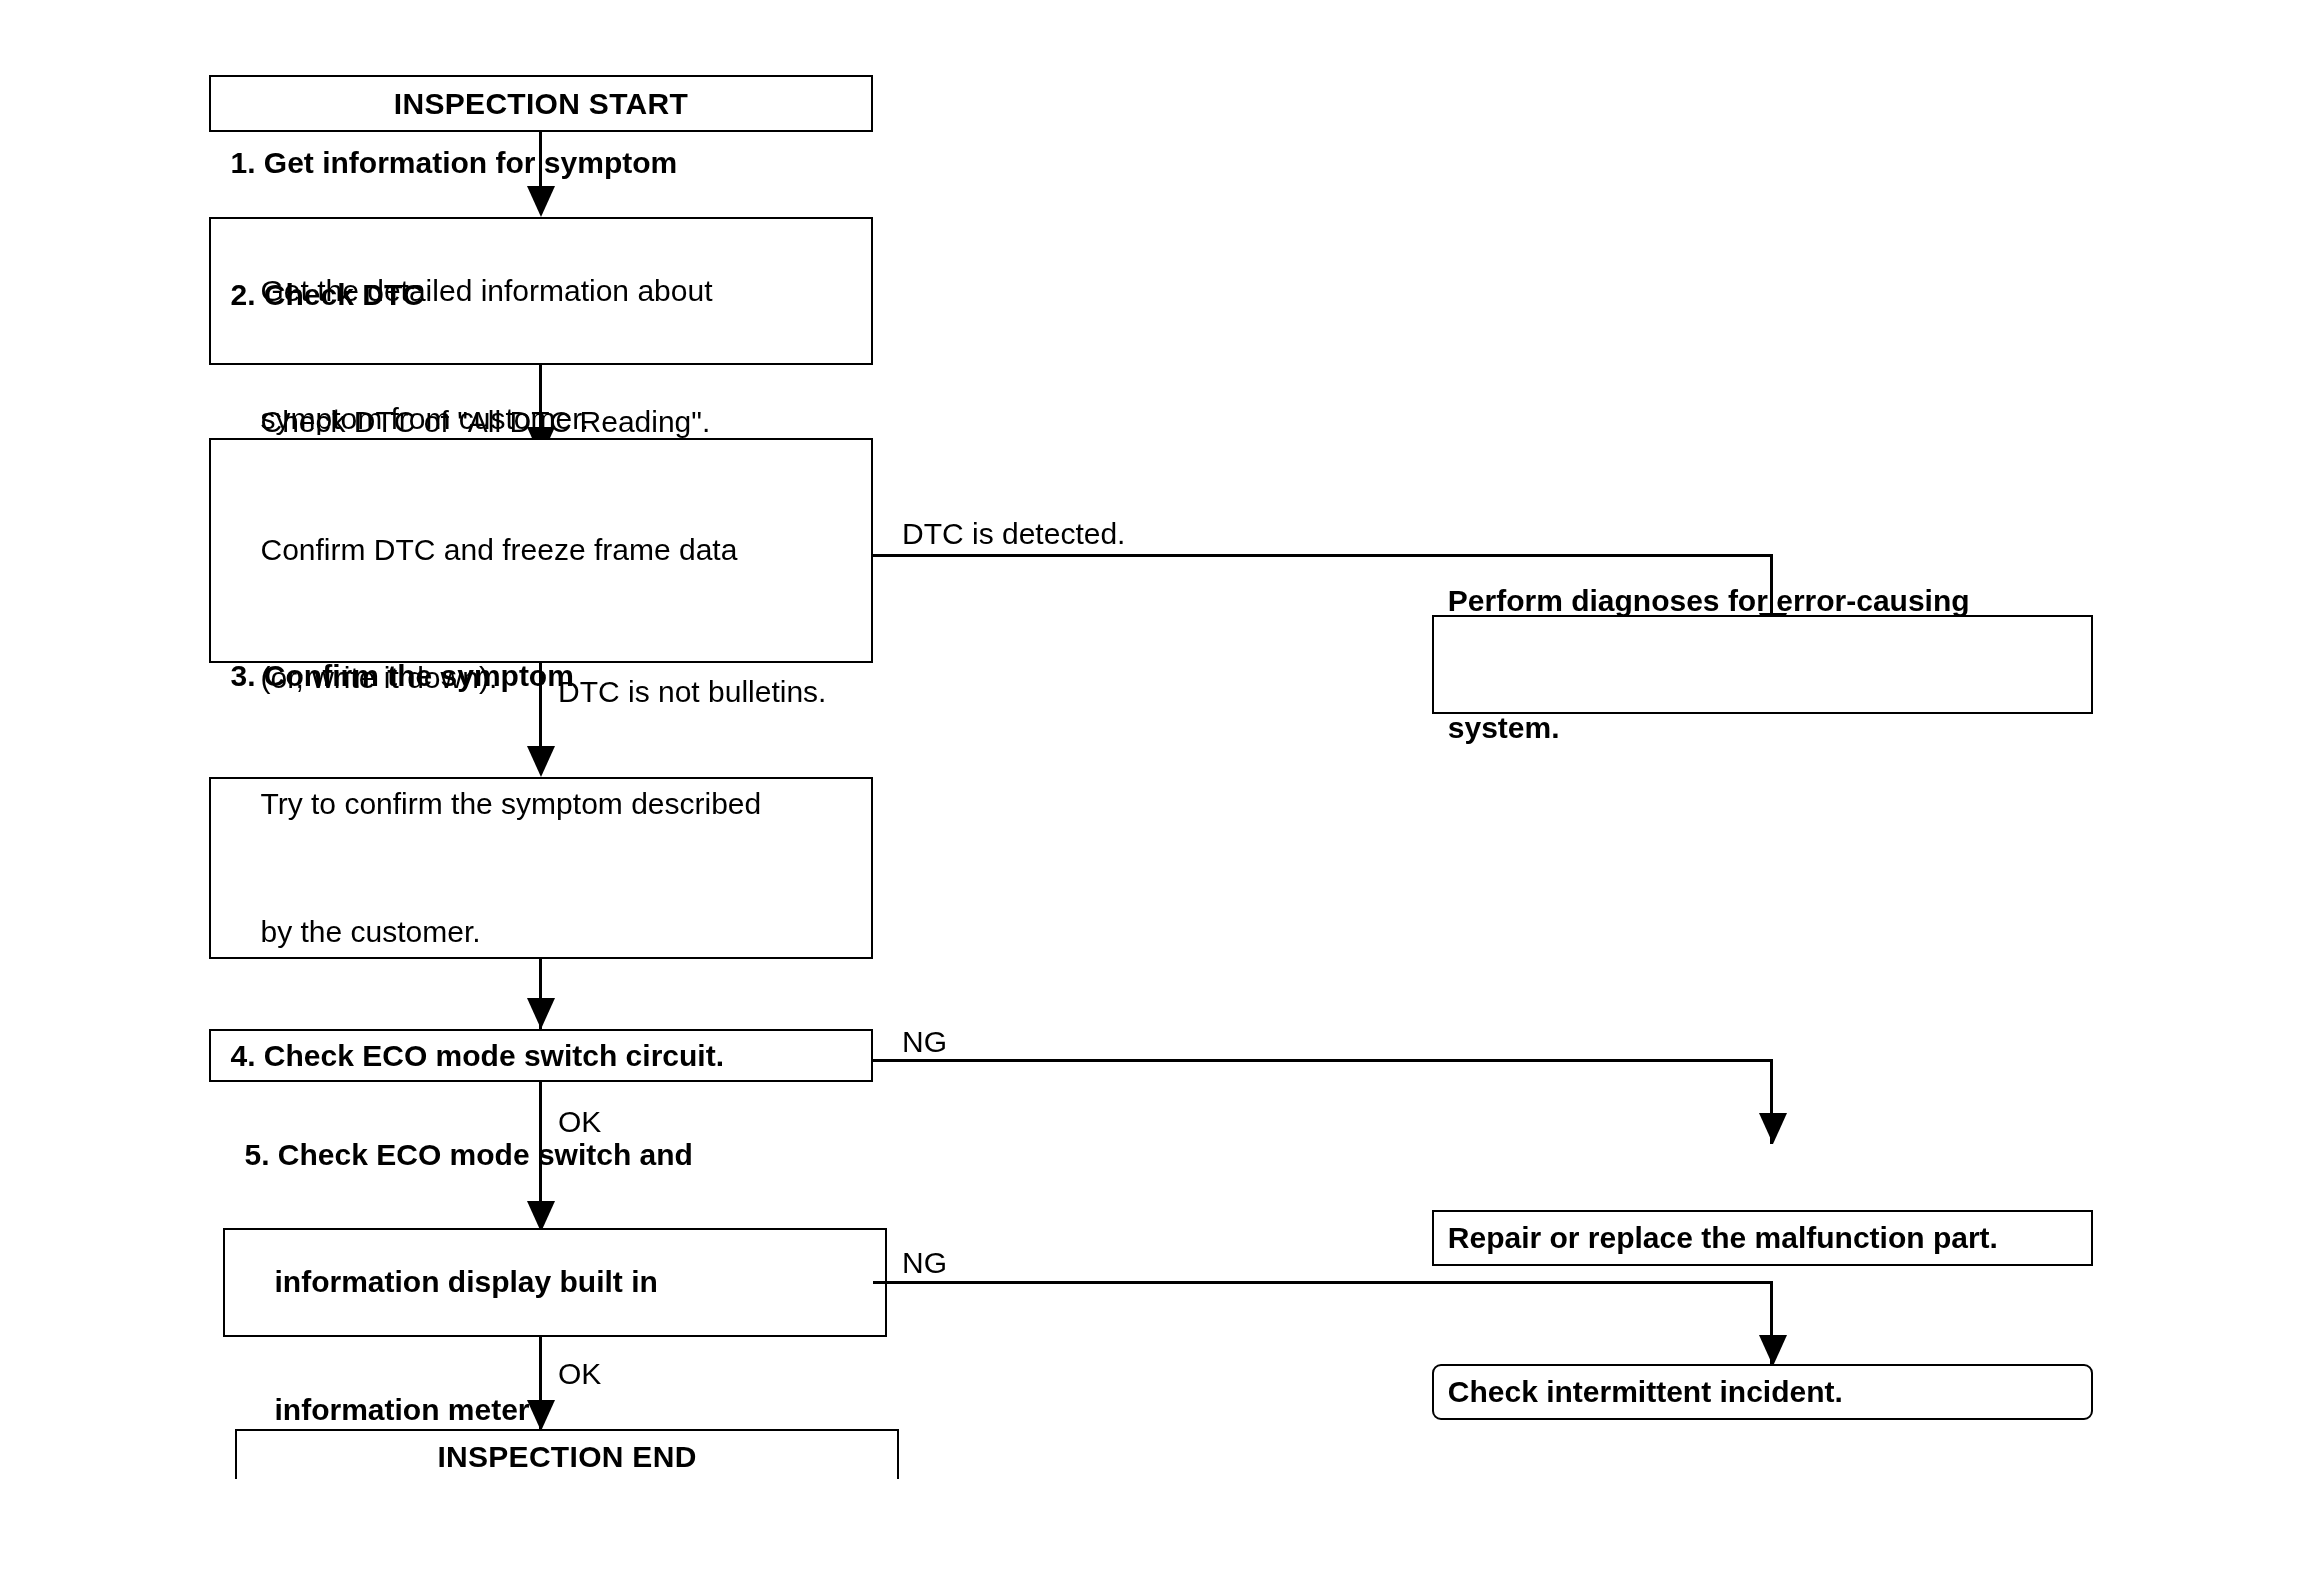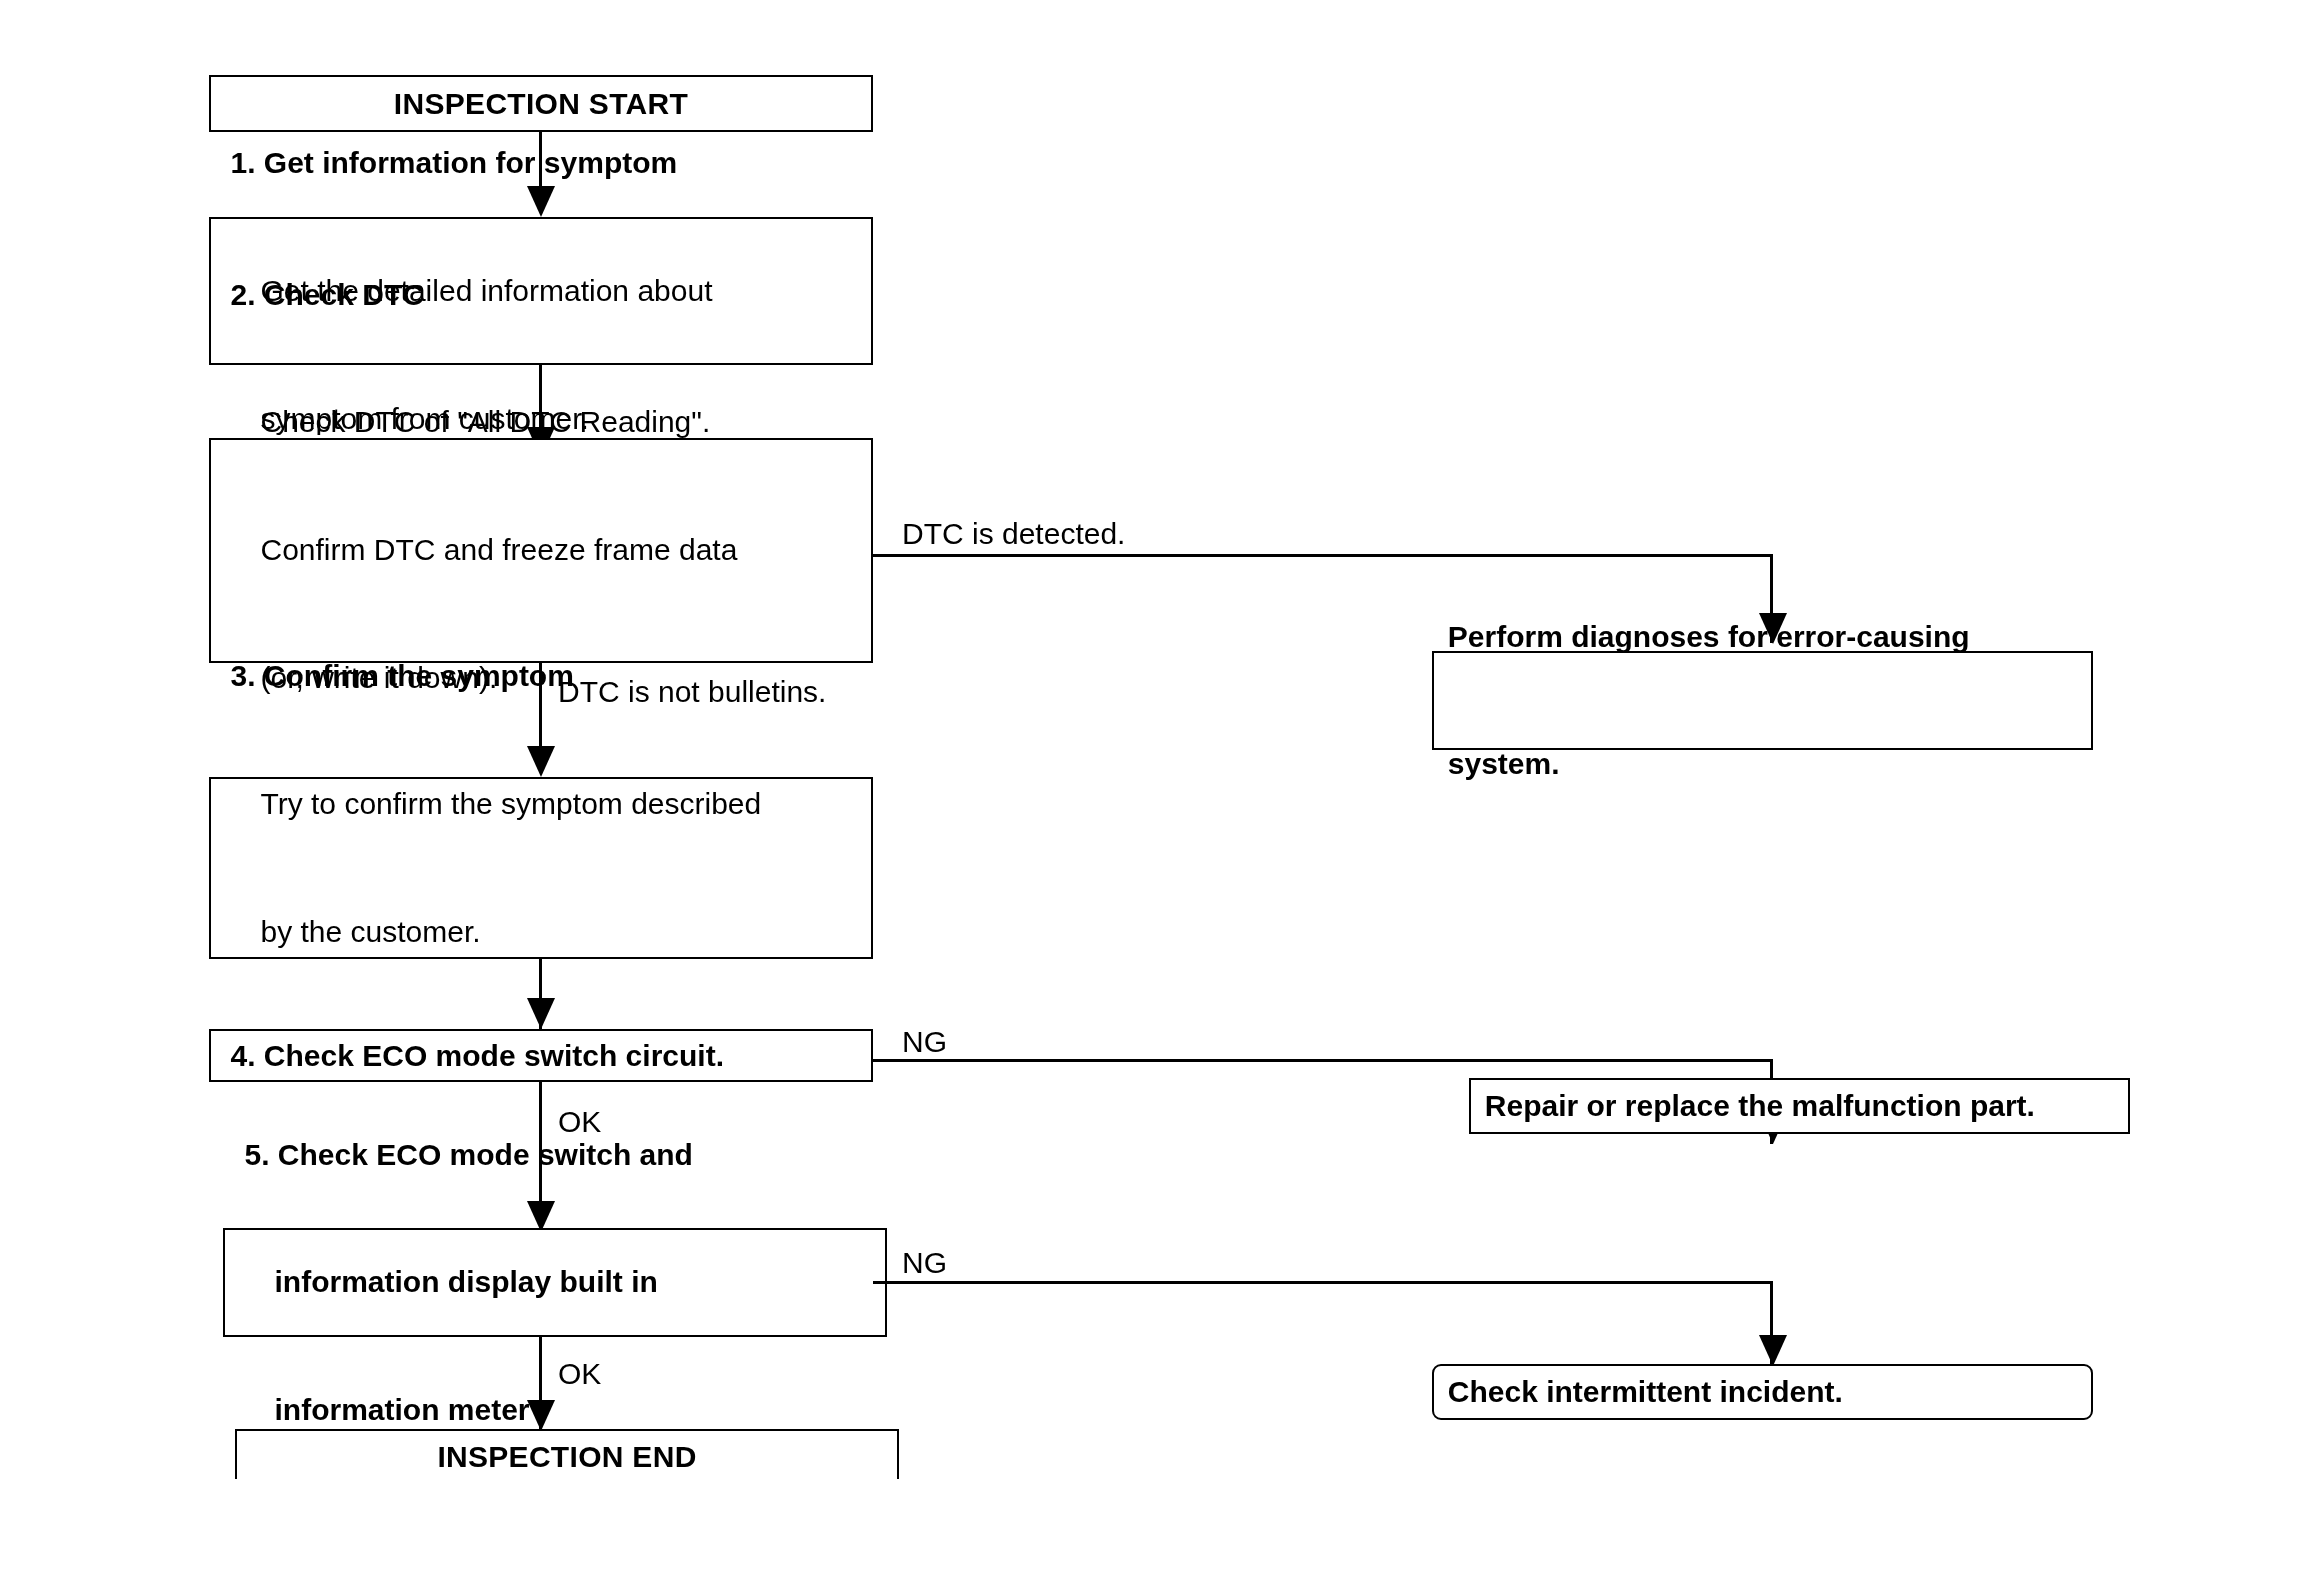--- a/index.html
+++ b/index.html
@@ -157,33 +157,33 @@
 
   <div class="node terminal" style="left:209px; top:1429px; width:664px; height:56px;margin-left:26px;">
     <div class="txt">INSPECTION END</div>
   </div>
 
   <div class="edge-label" style="left:902px; top:519px;">DTC is detected.</div>
   <div class="hline" style="left:873px; top:554px; width:900px;"></div>
   <div class="vline thin" style="left:1770px; top:554px; height:89px;"></div>
   <div class="arrowhead" style="left:1759px; top:613px;"></div>
 
-  <div class="node result" style="left:1432px; top:651px; width:661px; height:99px;">
+  <div class="node result" style="left:1432px; top:615px; width:661px; height:99px;">
     <div class="txt">
       <span class="bd2">Perform diagnoses for error-causing</span>
       <span class="bd2">system.</span>
     </div>
   </div>
 
   <div class="edge-label" style="left:902px; top:1027px;">NG</div>
   <div class="hline" style="left:873px; top:1059px; width:900px;"></div>
   <div class="vline thin" style="left:1770px; top:1059px; height:85px;"></div>
   <div class="arrowhead" style="left:1759px; top:1113px;"></div>
 
-  <div class="node result" style="left:1432px; top:1078px; width:661px; height:56px;margin-left:37px;">
+  <div class="node result" style="left:1432px; top:1210px; width:661px; height:56px;">
     <div class="txt">Repair or replace the malfunction part.</div>
   </div>
 
   <div class="edge-label" style="left:902px; top:1248px;">NG</div>
   <div class="hline" style="left:873px; top:1281px; width:900px;"></div>
   <div class="vline thin" style="left:1770px; top:1281px; height:85px;"></div>
   <div class="arrowhead" style="left:1759px; top:1335px;"></div>
 
   <div class="node result" style="left:1432px; top:1364px; width:661px; height:56px;border-radius:9px;">
     <div class="txt">Check intermittent incident.</div>

